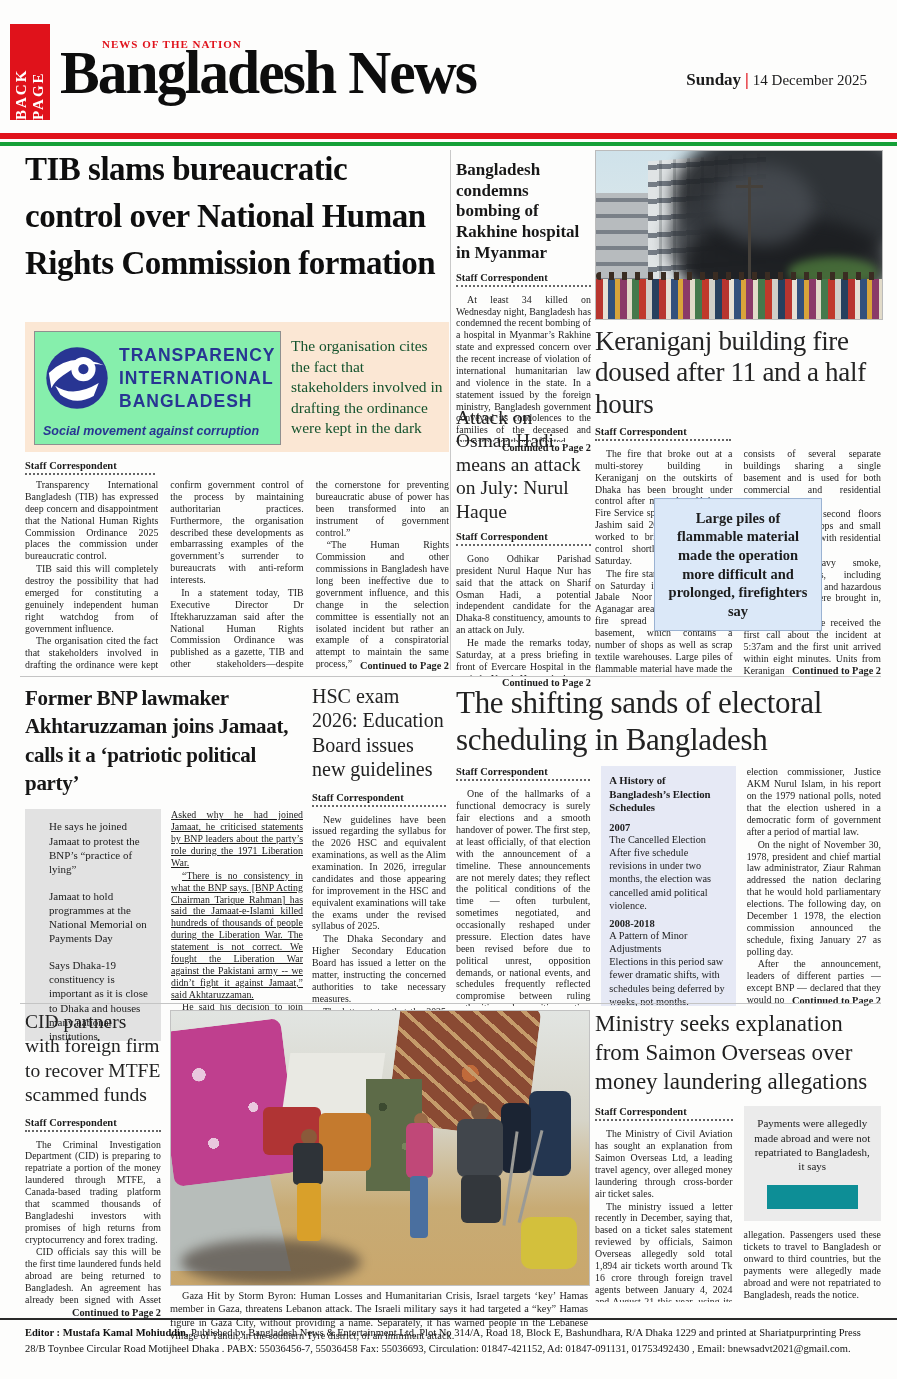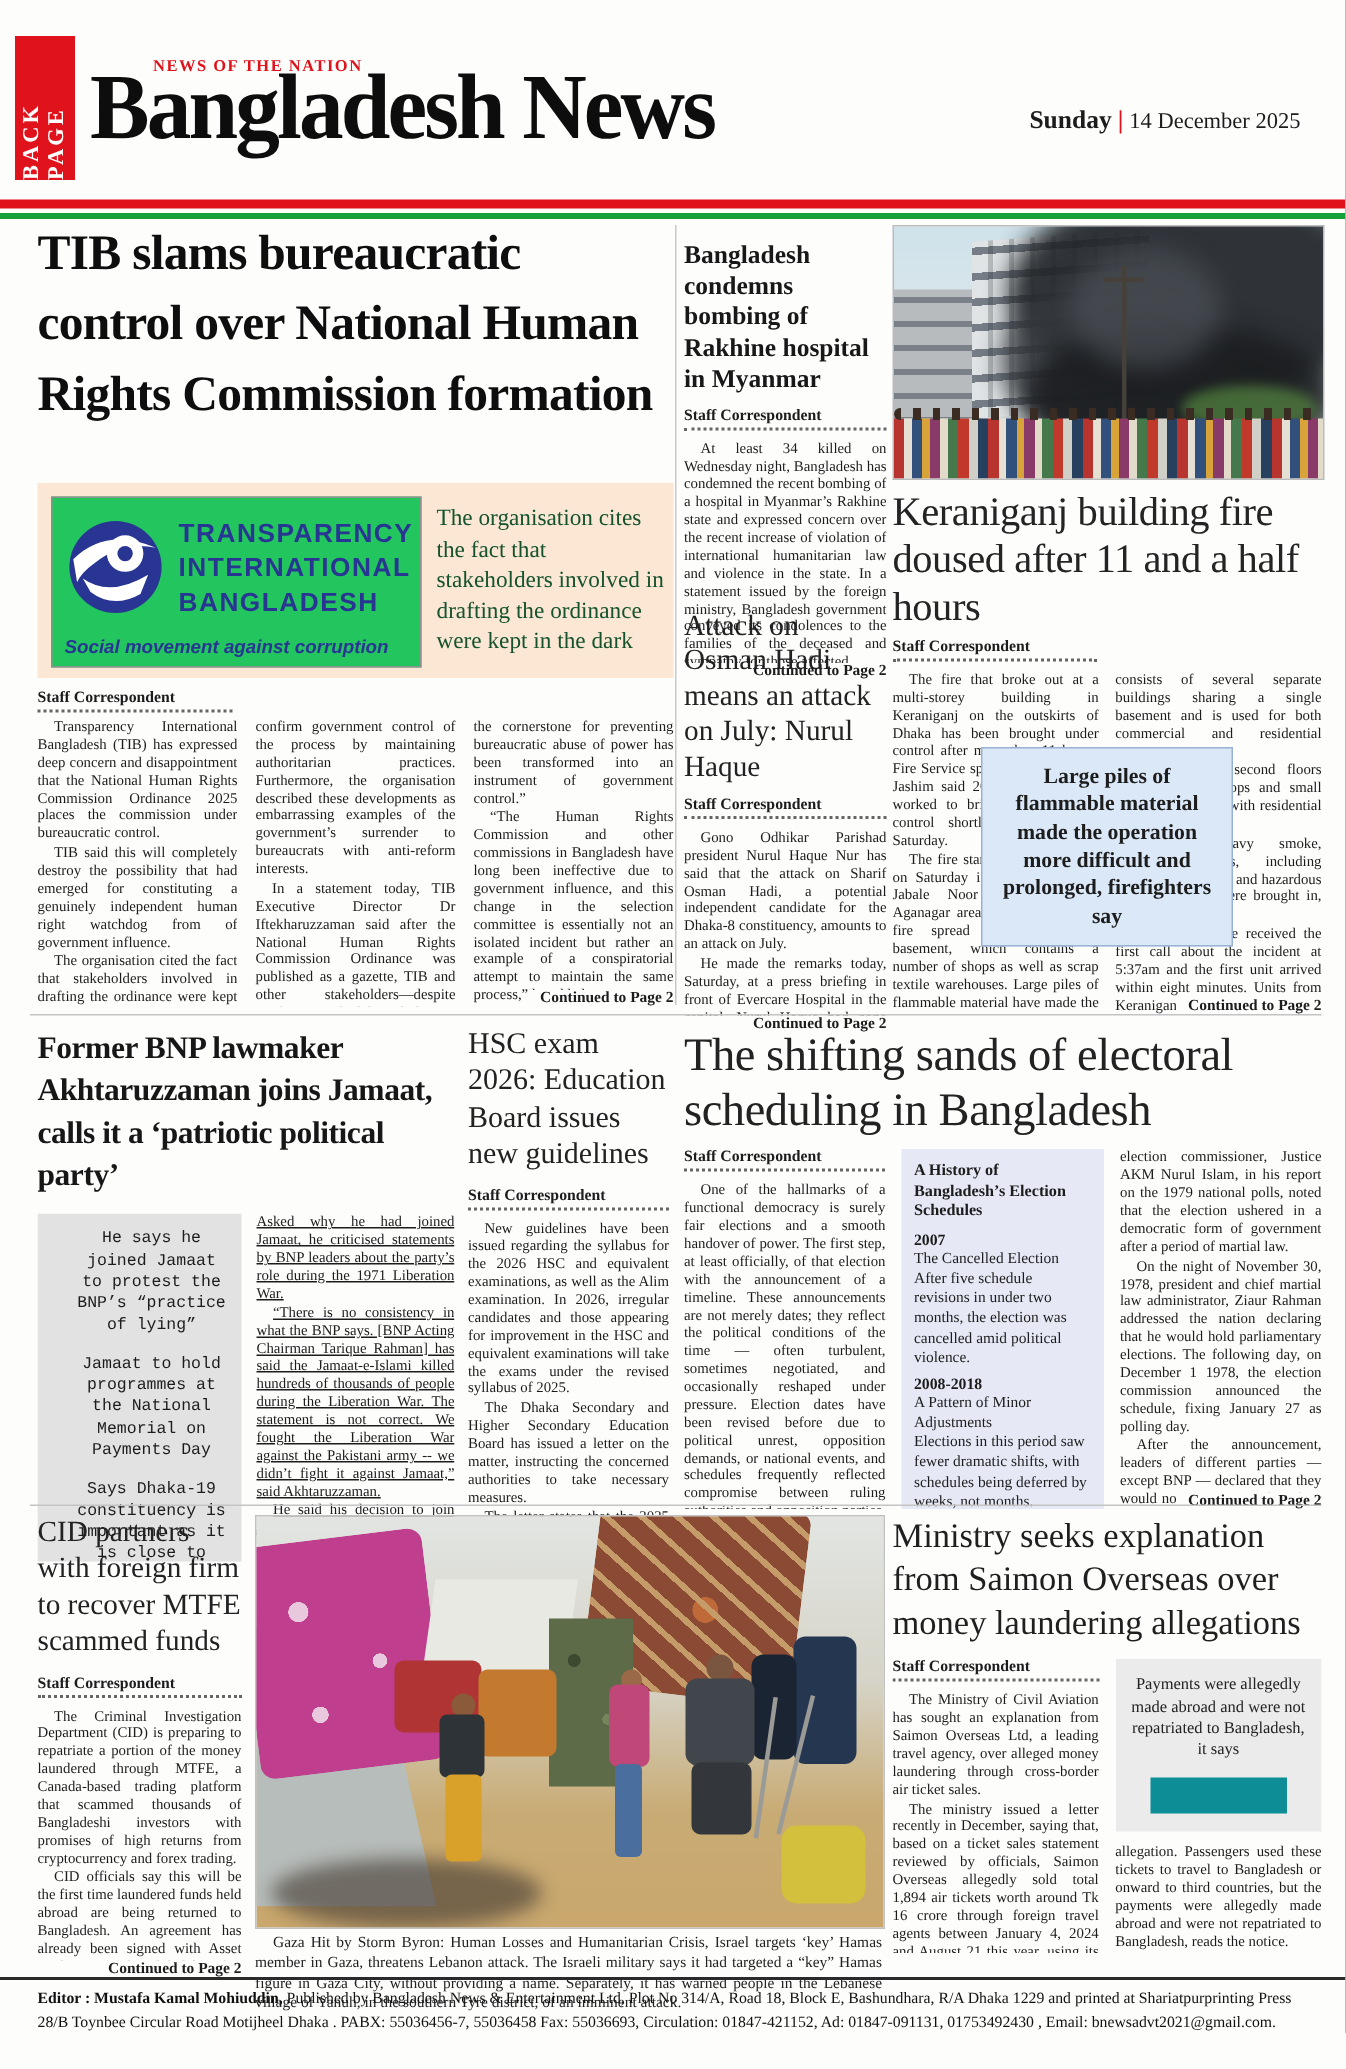--- a/index.html
+++ b/index.html
@@ -27,21 +27,21 @@
   .paras p{margin:0 0 1px 0;text-indent:11px;font-size:9.9px;line-height:1.2;text-align:justify;}
   .cont-col > p:first-child{text-indent:0;}
   .continued{font-weight:bold;font-size:10.3px;text-align:right;background:#fdfdfc;}
   .vrule{width:1px;background:#c9c9c9;}
   .hrule{height:1px;background:#c4c4c4;}
 
   
   #tib-head{left:25px;top:146px;width:424px;font-size:33px;font-weight:bold;
             line-height:1.42;color:#0e0e0e;letter-spacing:-.5px;}
   #tib-panel{left:25px;top:322px;width:424px;height:130px;background:#fbe7d4;}
-  #tib-logobox{position:absolute;left:9px;top:9px;width:245px;height:112px;background:#22c55e;
+  #tib-logobox{position:absolute;left:9px;top:9px;width:245px;height:112px;background:#86efac;
                border:1px solid #8f8f8f;}
   #tib-globe{position:absolute;left:10px;top:14px;width:64px;height:64px;}
   .tib-words{position:absolute;left:84px;top:12px;font-family:"Liberation Sans",sans-serif;
              color:#283593;font-weight:bold;font-size:17.5px;line-height:1.3;letter-spacing:1px;}
   #tib-tag{position:absolute;left:8px;bottom:6px;font-family:"Liberation Sans",sans-serif;
            color:#283593;font-style:italic;font-weight:bold;font-size:12.5px;white-space:nowrap;}
   #tib-quote{position:absolute;left:266px;top:14px;width:152px;font-size:15.5px;
              line-height:1.33;color:#14532d;}
   #tib-byline{left:25px;top:460px;width:130px;}
   #tib-cols{left:25px;top:479px;width:424px;height:192px;display:flex;gap:12px;}
@@ -86,21 +86,21 @@
   #kera-cont{position:absolute;right:0;bottom:0;padding-left:8px;}
 
   
   #bnp{left:25px;top:684px;width:278px;}
   #bnp h2{margin:0 0 12px 0;font-size:21px;line-height:1.35;font-weight:bold;color:#171717;
           letter-spacing:-.3px;}
   #bnp-row{display:flex;gap:10px;height:232px;overflow:hidden;position:relative;}
   #bnp-row .c1{width:136px;}
   #bnp-row .c2{flex:1;text-decoration:underline;}
   #bnp-box{background:#e2e2e2;padding:10px 8px 0 8px;margin-bottom:10px;}
-  #bnp-box .pt{font-size:11px;line-height:1.3;text-align:center;margin:0 0 12px 16px;font-family:Liberation Mono, monospace;}
+  #bnp-box .pt{font-size:11px;line-height:1.3;text-align:left;margin:0 0 12px 16px;}
   #bnp-redbar{height:13px;background:#e8242b;margin:0 -8px;}
   #bnp-cont{position:absolute;right:0;bottom:0;padding-left:8px;}
 
   #hsc{left:312px;top:684px;width:134px;}
   #hsc h2{margin:0 0 10px 0;font-size:20px;line-height:1.22;font-weight:normal;color:#222;}
   #hsc-text{height:196px;overflow:hidden;}
 
   #election{left:456px;top:684px;width:425px;}
   #election h2{margin:0 0 8px 0;font-size:31px;line-height:1.2;font-weight:normal;color:#222;
                letter-spacing:-.3px;}

